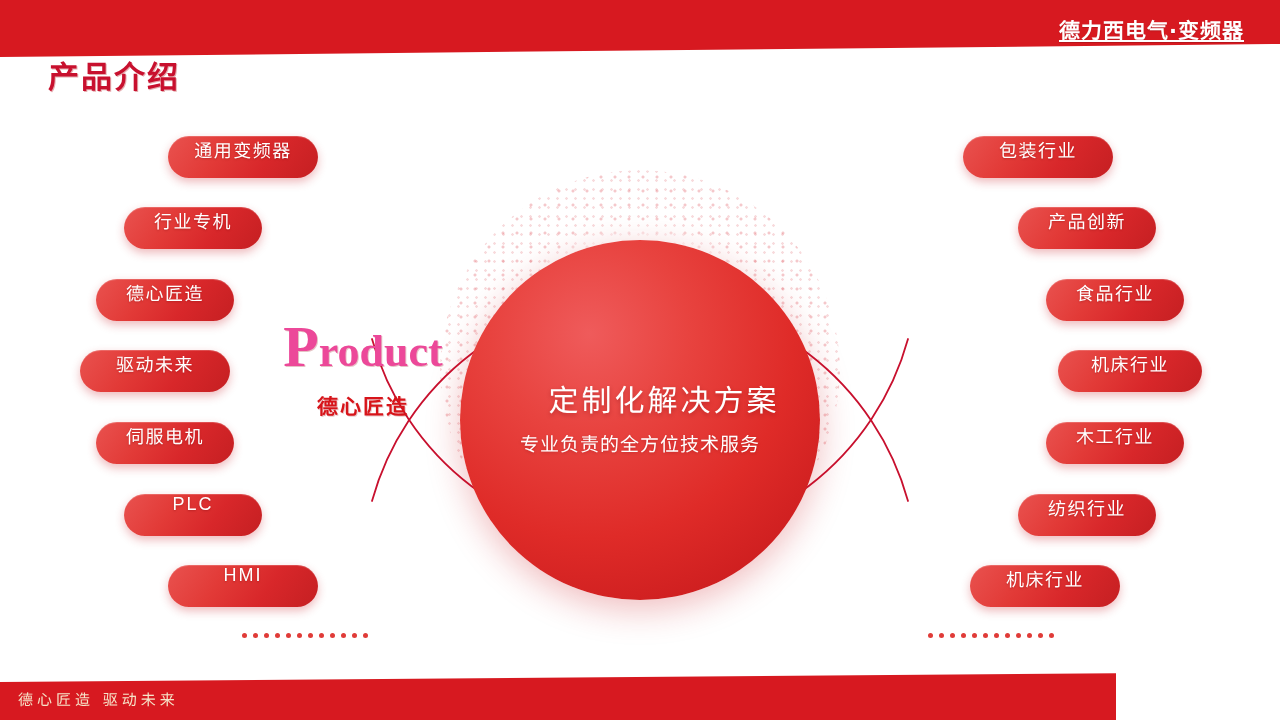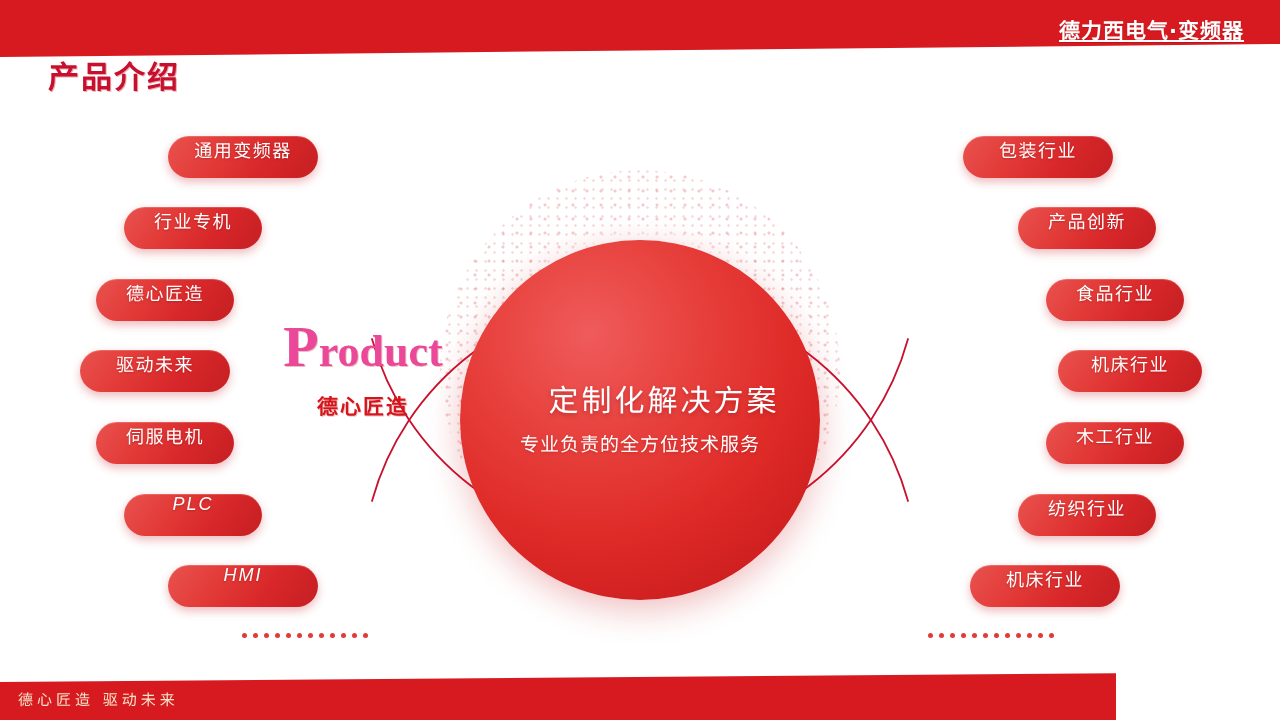--- a/index.html
+++ b/index.html
@@ -118,21 +118,21 @@
     position:absolute; height:42px;
     border-radius:21px;
     display:flex; align-items:flex-start; justify-content:center;
     color:#ffffff; font-size:18px; letter-spacing:1.5px;
     font-family:"DejaVu Sans","Liberation Sans",sans-serif;
     background:linear-gradient(125deg,#e9524f 0%,#e23a37 35%,#d8272a 65%,#c51f22 100%);
     box-shadow:0 4px 10px rgba(200,25,35,.30), inset 0 1px 0 rgba(255,255,255,.18);
     white-space:nowrap;
     text-shadow:0 1px 2px rgba(120,10,15,.35);
   }
-  .pill.lat{ font-family:"Liberation Sans","DejaVu Sans",sans-serif; letter-spacing:2px;font-style:italic; }
+  .pill.lat{ font-family:"Liberation Sans","DejaVu Sans",sans-serif; letter-spacing:2px; }
 
   
   .dot-row{ position:absolute; display:flex; gap:6px; align-items:center; }
   .dot-row i{
     display:block; width:5px; height:5px; border-radius:50%;
     background:#e03b38;
   }
 
   
   .footer-band{

